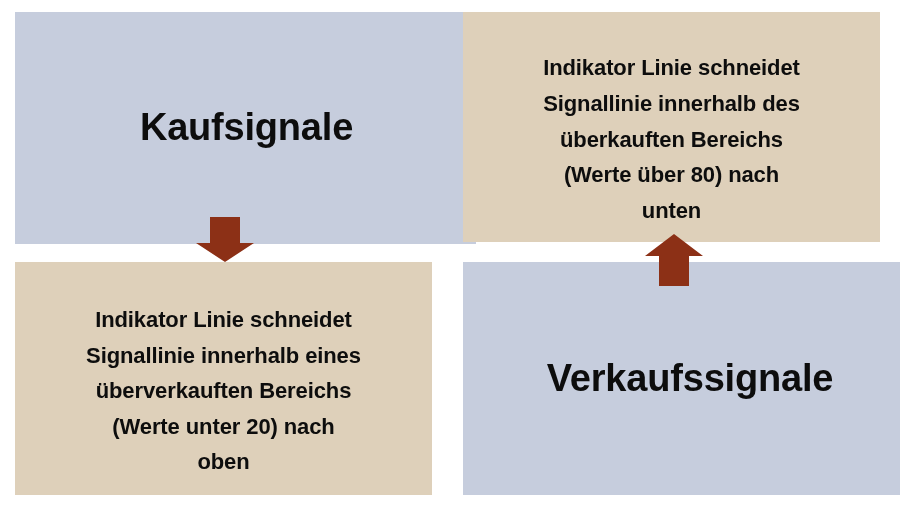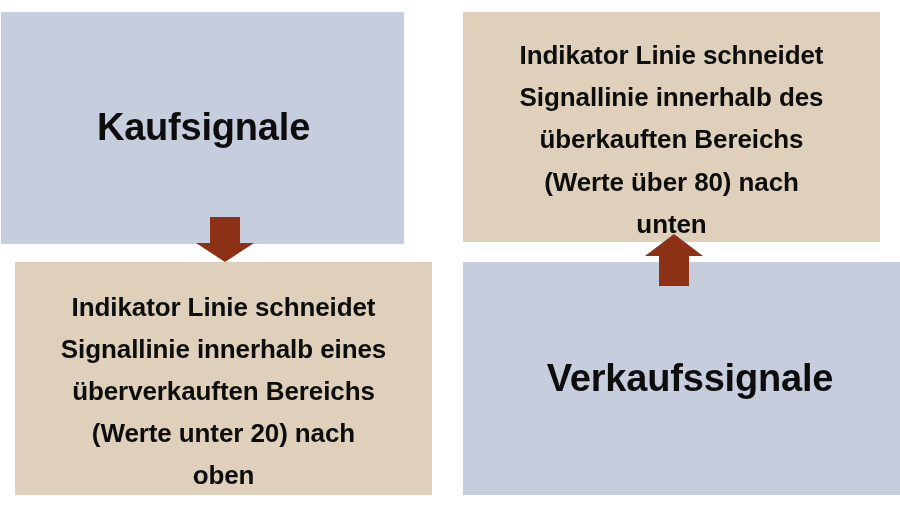--- a/index.html
+++ b/index.html
@@ -32,40 +32,40 @@
     color: #0d0d0d;
     font-weight: bold;
     padding: 6px 18px;
   }
 
   .box-blue  { background: #c6cddd; }
   .box-tan   { background: #ded0ba; }
 
   
   #box-buy-signal-title {
-    left: 1px;  top: 12px;  width: 403px; height: 232px; padding-left: 20px;
+    left: 15px;  top: 12px;  width: 461px; height: 232px; padding-left: 20px;
   }
   #box-buy-signal-desc {
     left: 15px;  top: 262px; width: 417px; height: 233px;
   }
   #box-sell-signal-desc {
     left: 463px; top: 12px;  width: 417px; height: 230px;
   }
   #box-sell-signal-title {
     left: 463px; top: 262px; width: 454px; height: 233px;
   }
 
   .title-text {
     font-size: 38px;
     line-height: 1.15;
     letter-spacing: -0.2px;
   }
 
   .desc-text {
-    font-size: 26px;
+    font-size: 22px;
     line-height: 1.62;
     letter-spacing: -0.1px;
     white-space: pre-line;
     margin-top: 25px;
   }
 
   
   .arrow {
     position: absolute;
     display: block;

